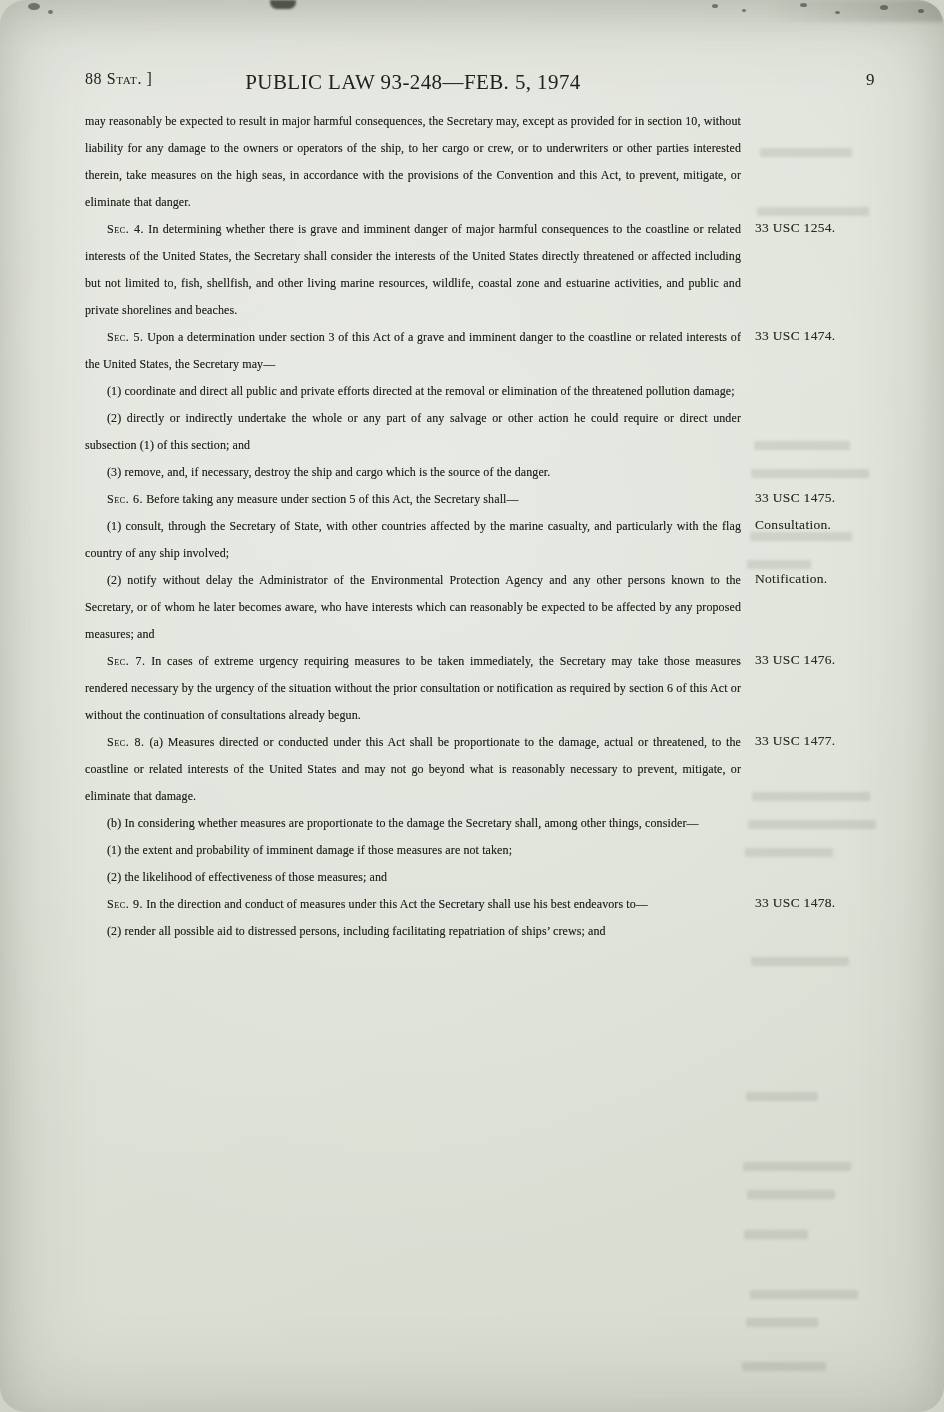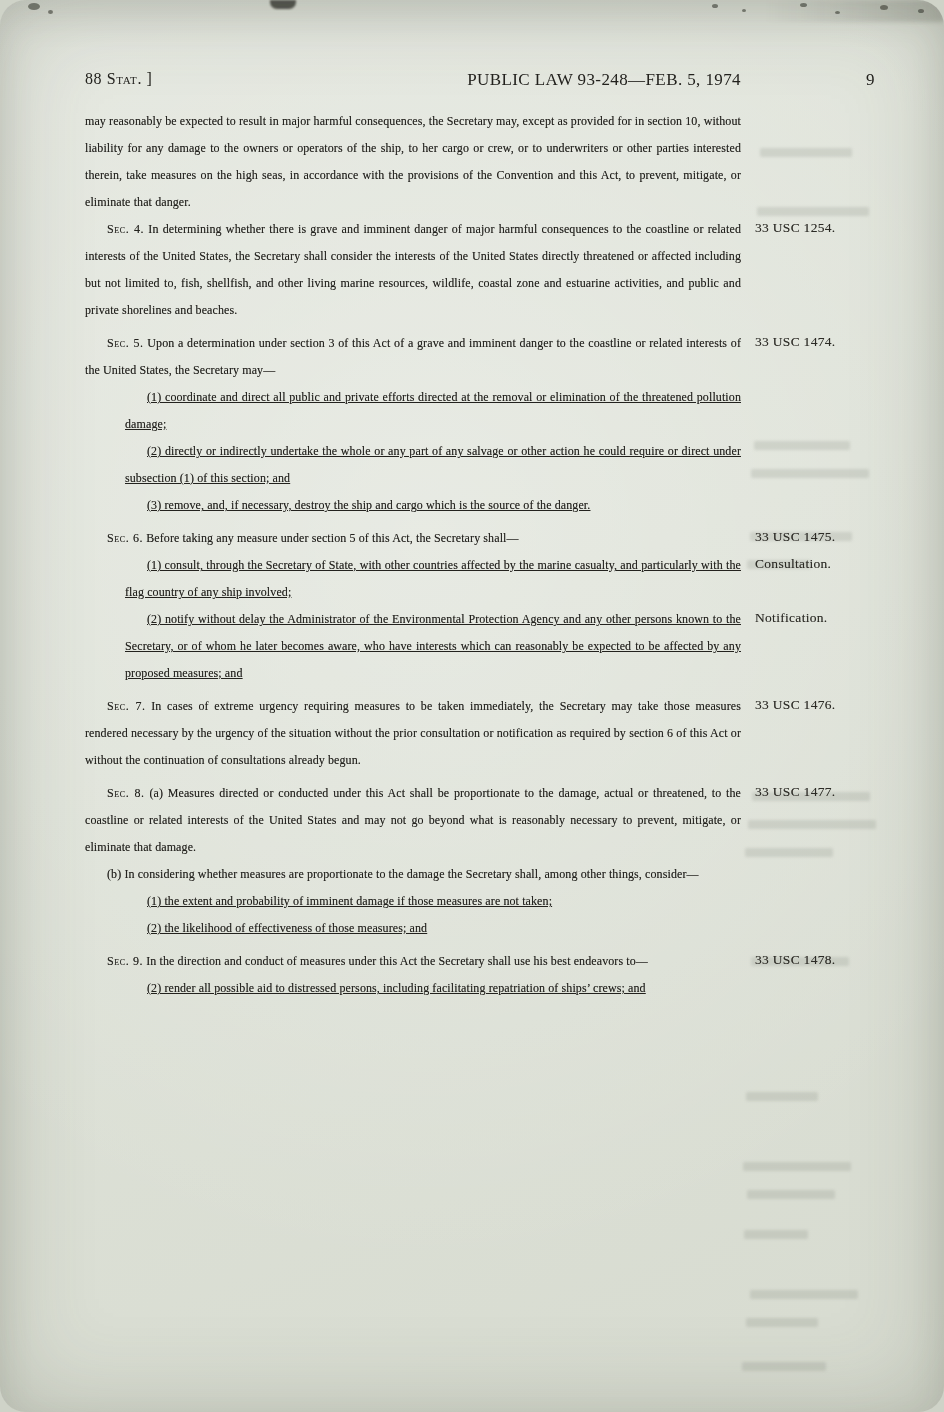--- a/index.html
+++ b/index.html
@@ -18,36 +18,36 @@
     border-radius: 26px;
   }
   .page::after {
     content: ""; position: absolute; inset: 0; pointer-events: none;
     box-shadow: inset 0 0 95px rgba(70,75,60,0.24), inset 0 16px 34px rgba(70,75,60,0.13);
   }
 
   
   .head { position: absolute; top: 70px; white-space: nowrap; }
   .head-left  { left: 85px; font-size: 16px; letter-spacing: 0.5px; }
-  .head-center{ left: 85px; width: 656px; text-align: right; font-size: 17px; letter-spacing: 0.4px; }
+  .head-center{ left: 85px; width: 656px; text-align: center; font-size: 21px; letter-spacing: 0.4px; }
   .head-right { left: 866px; font-size: 17px; }
 
   
   .content { position: absolute; left: 85px; top: 108px; width: 656px; }
   .block { position: relative; }
   .block p {
     margin: 0; font-size: 12px; line-height: 27px;
     text-align: justify; letter-spacing: 0.1px;
     text-shadow: 0 0 0.5px rgba(35,34,30,0.45);
     hyphens: auto;
   }
   .cont p { text-indent: 0; }
   .sec p, .para p { text-indent: 22px; }
-  .item p { margin-left: 40px; text-indent: 22px; text-decoration: underline; }
-  .gap { margin-top: 6px; }
+  .item p { text-indent: 22px; }
+  .gap { }
   .sc { font-variant: small-caps; letter-spacing: 0.6px; }
   .note {
     position: absolute; left: 670px; top: 4px; width: 186px;
     font-size: 13.5px; line-height: 16px; letter-spacing: 0.3px;
     color: #2c2b26; white-space: nowrap;
     text-shadow: 0 0 0.4px rgba(44,43,38,0.4);
   }
 
   
   .blot  { position: absolute; background: rgba(28,28,24,0.72); border-radius: 0 0 7px 7px; filter: blur(0.8px); }

